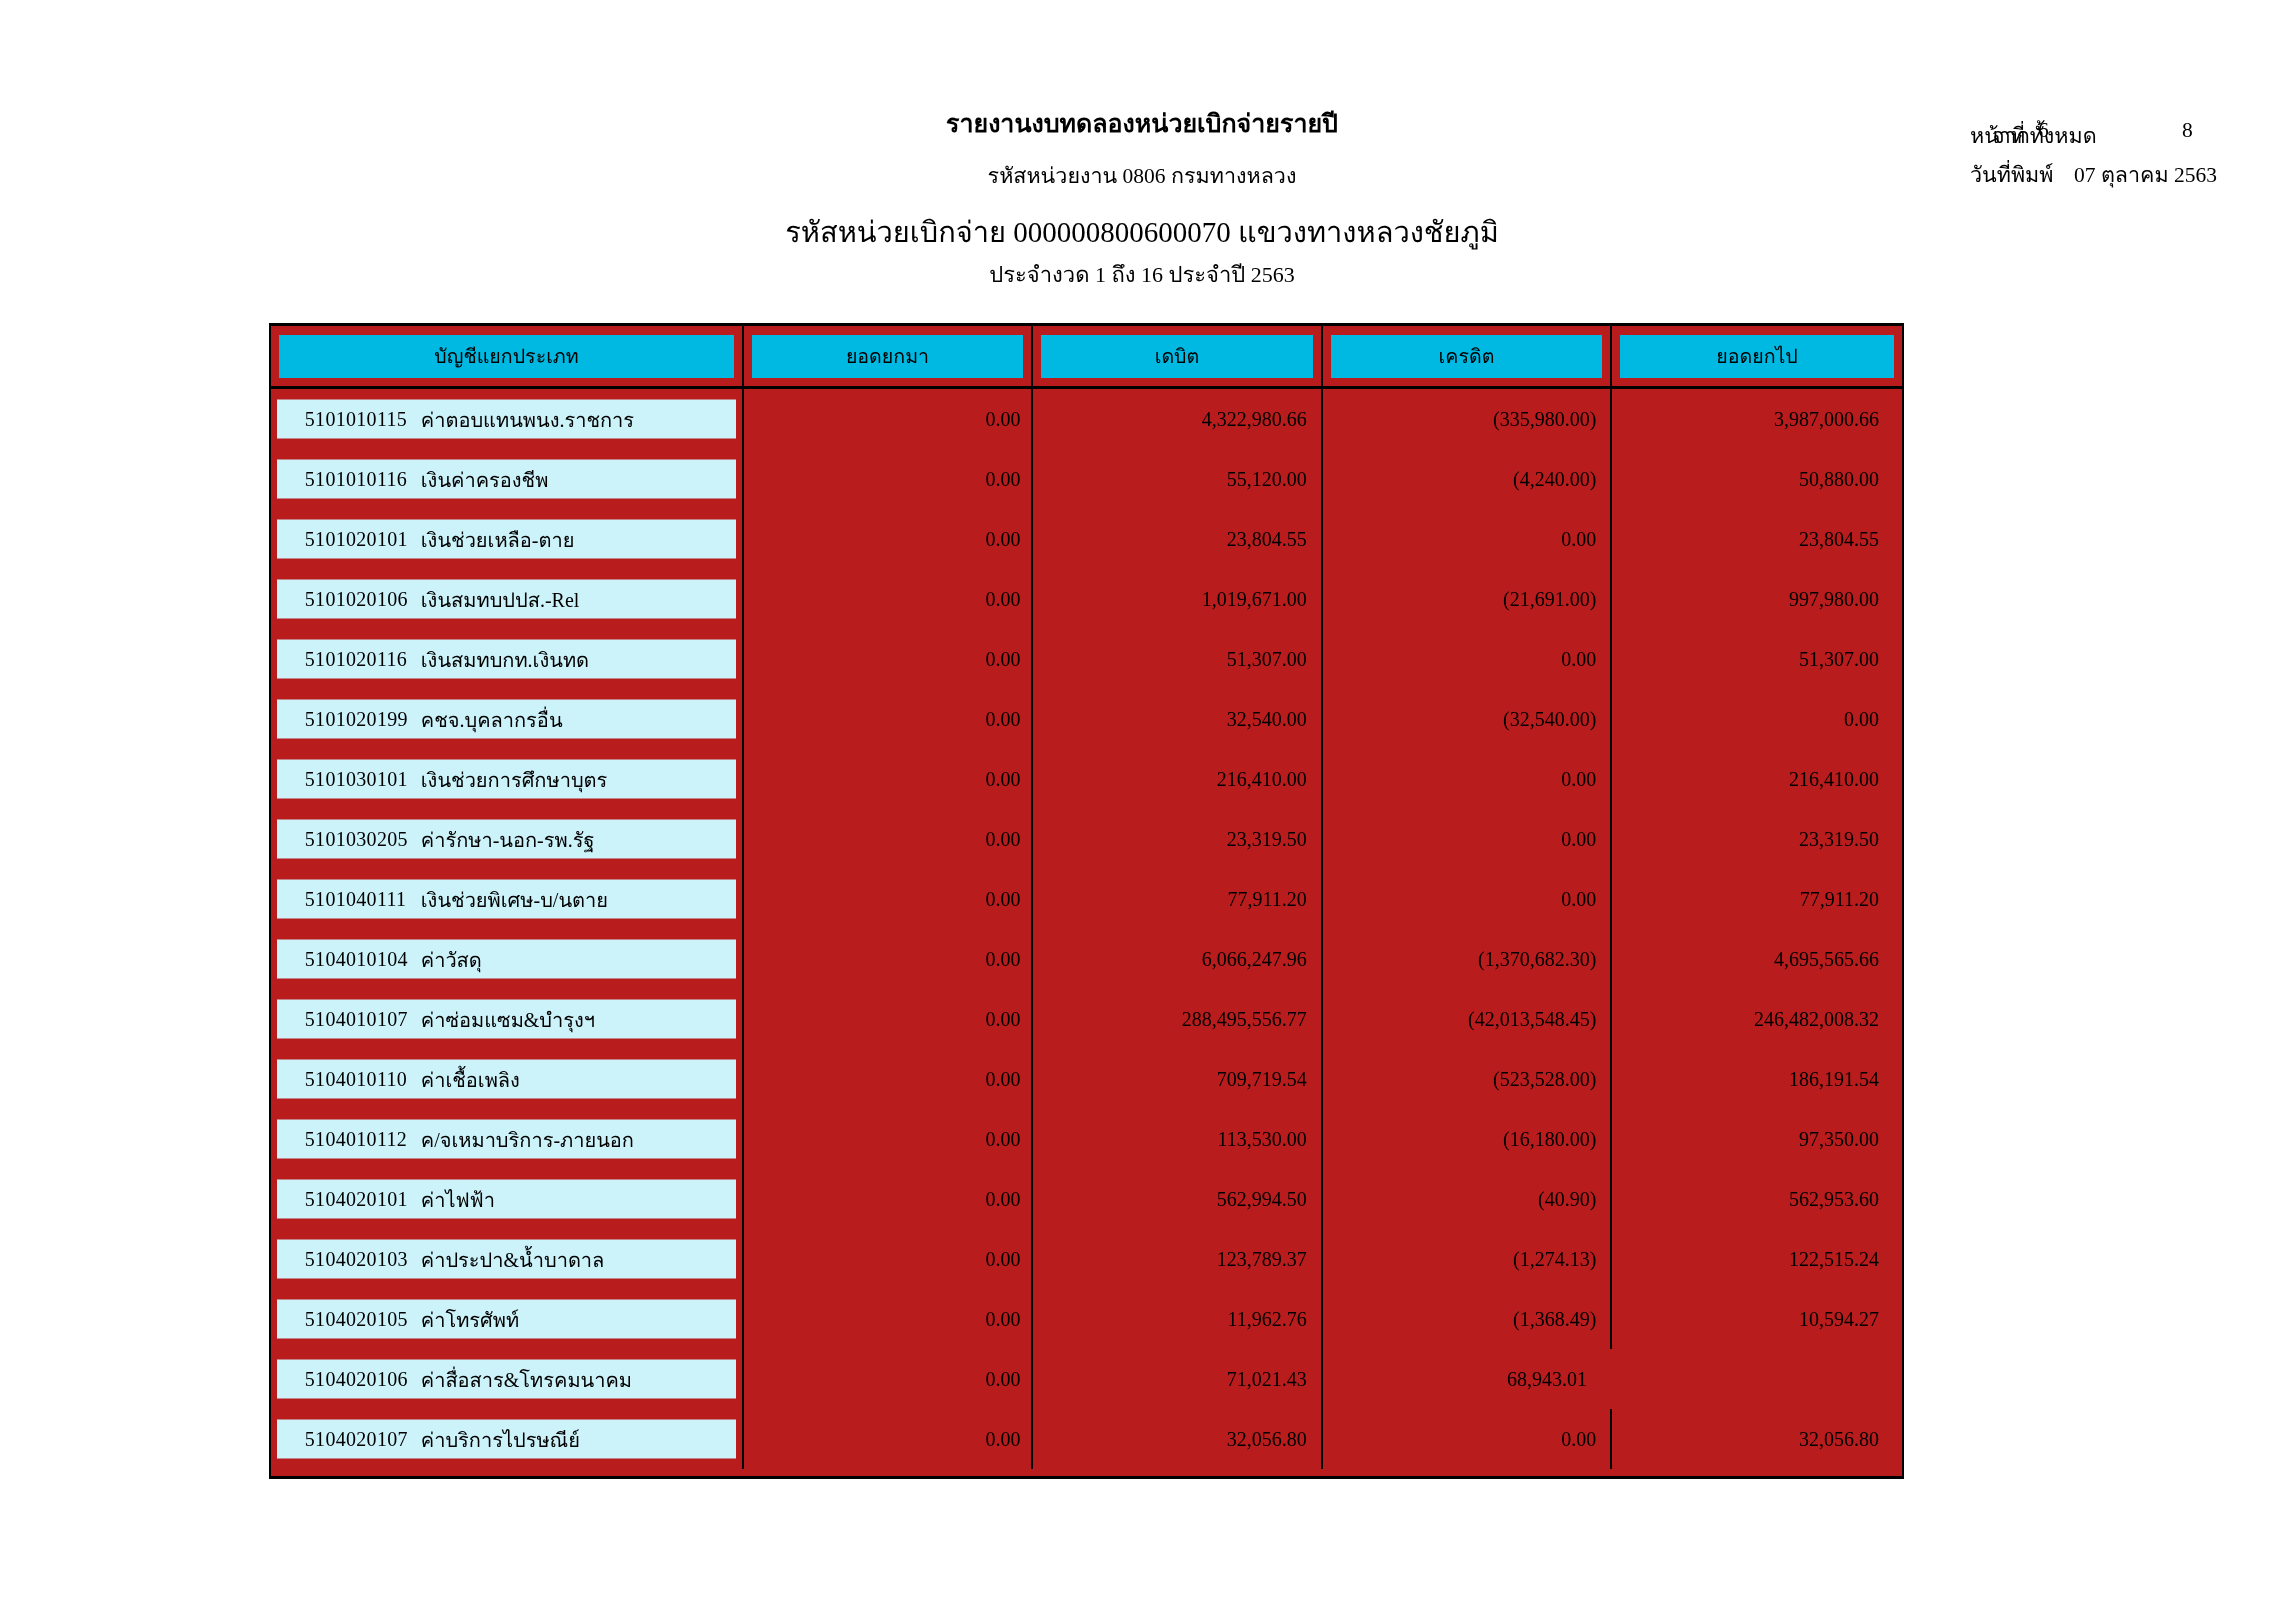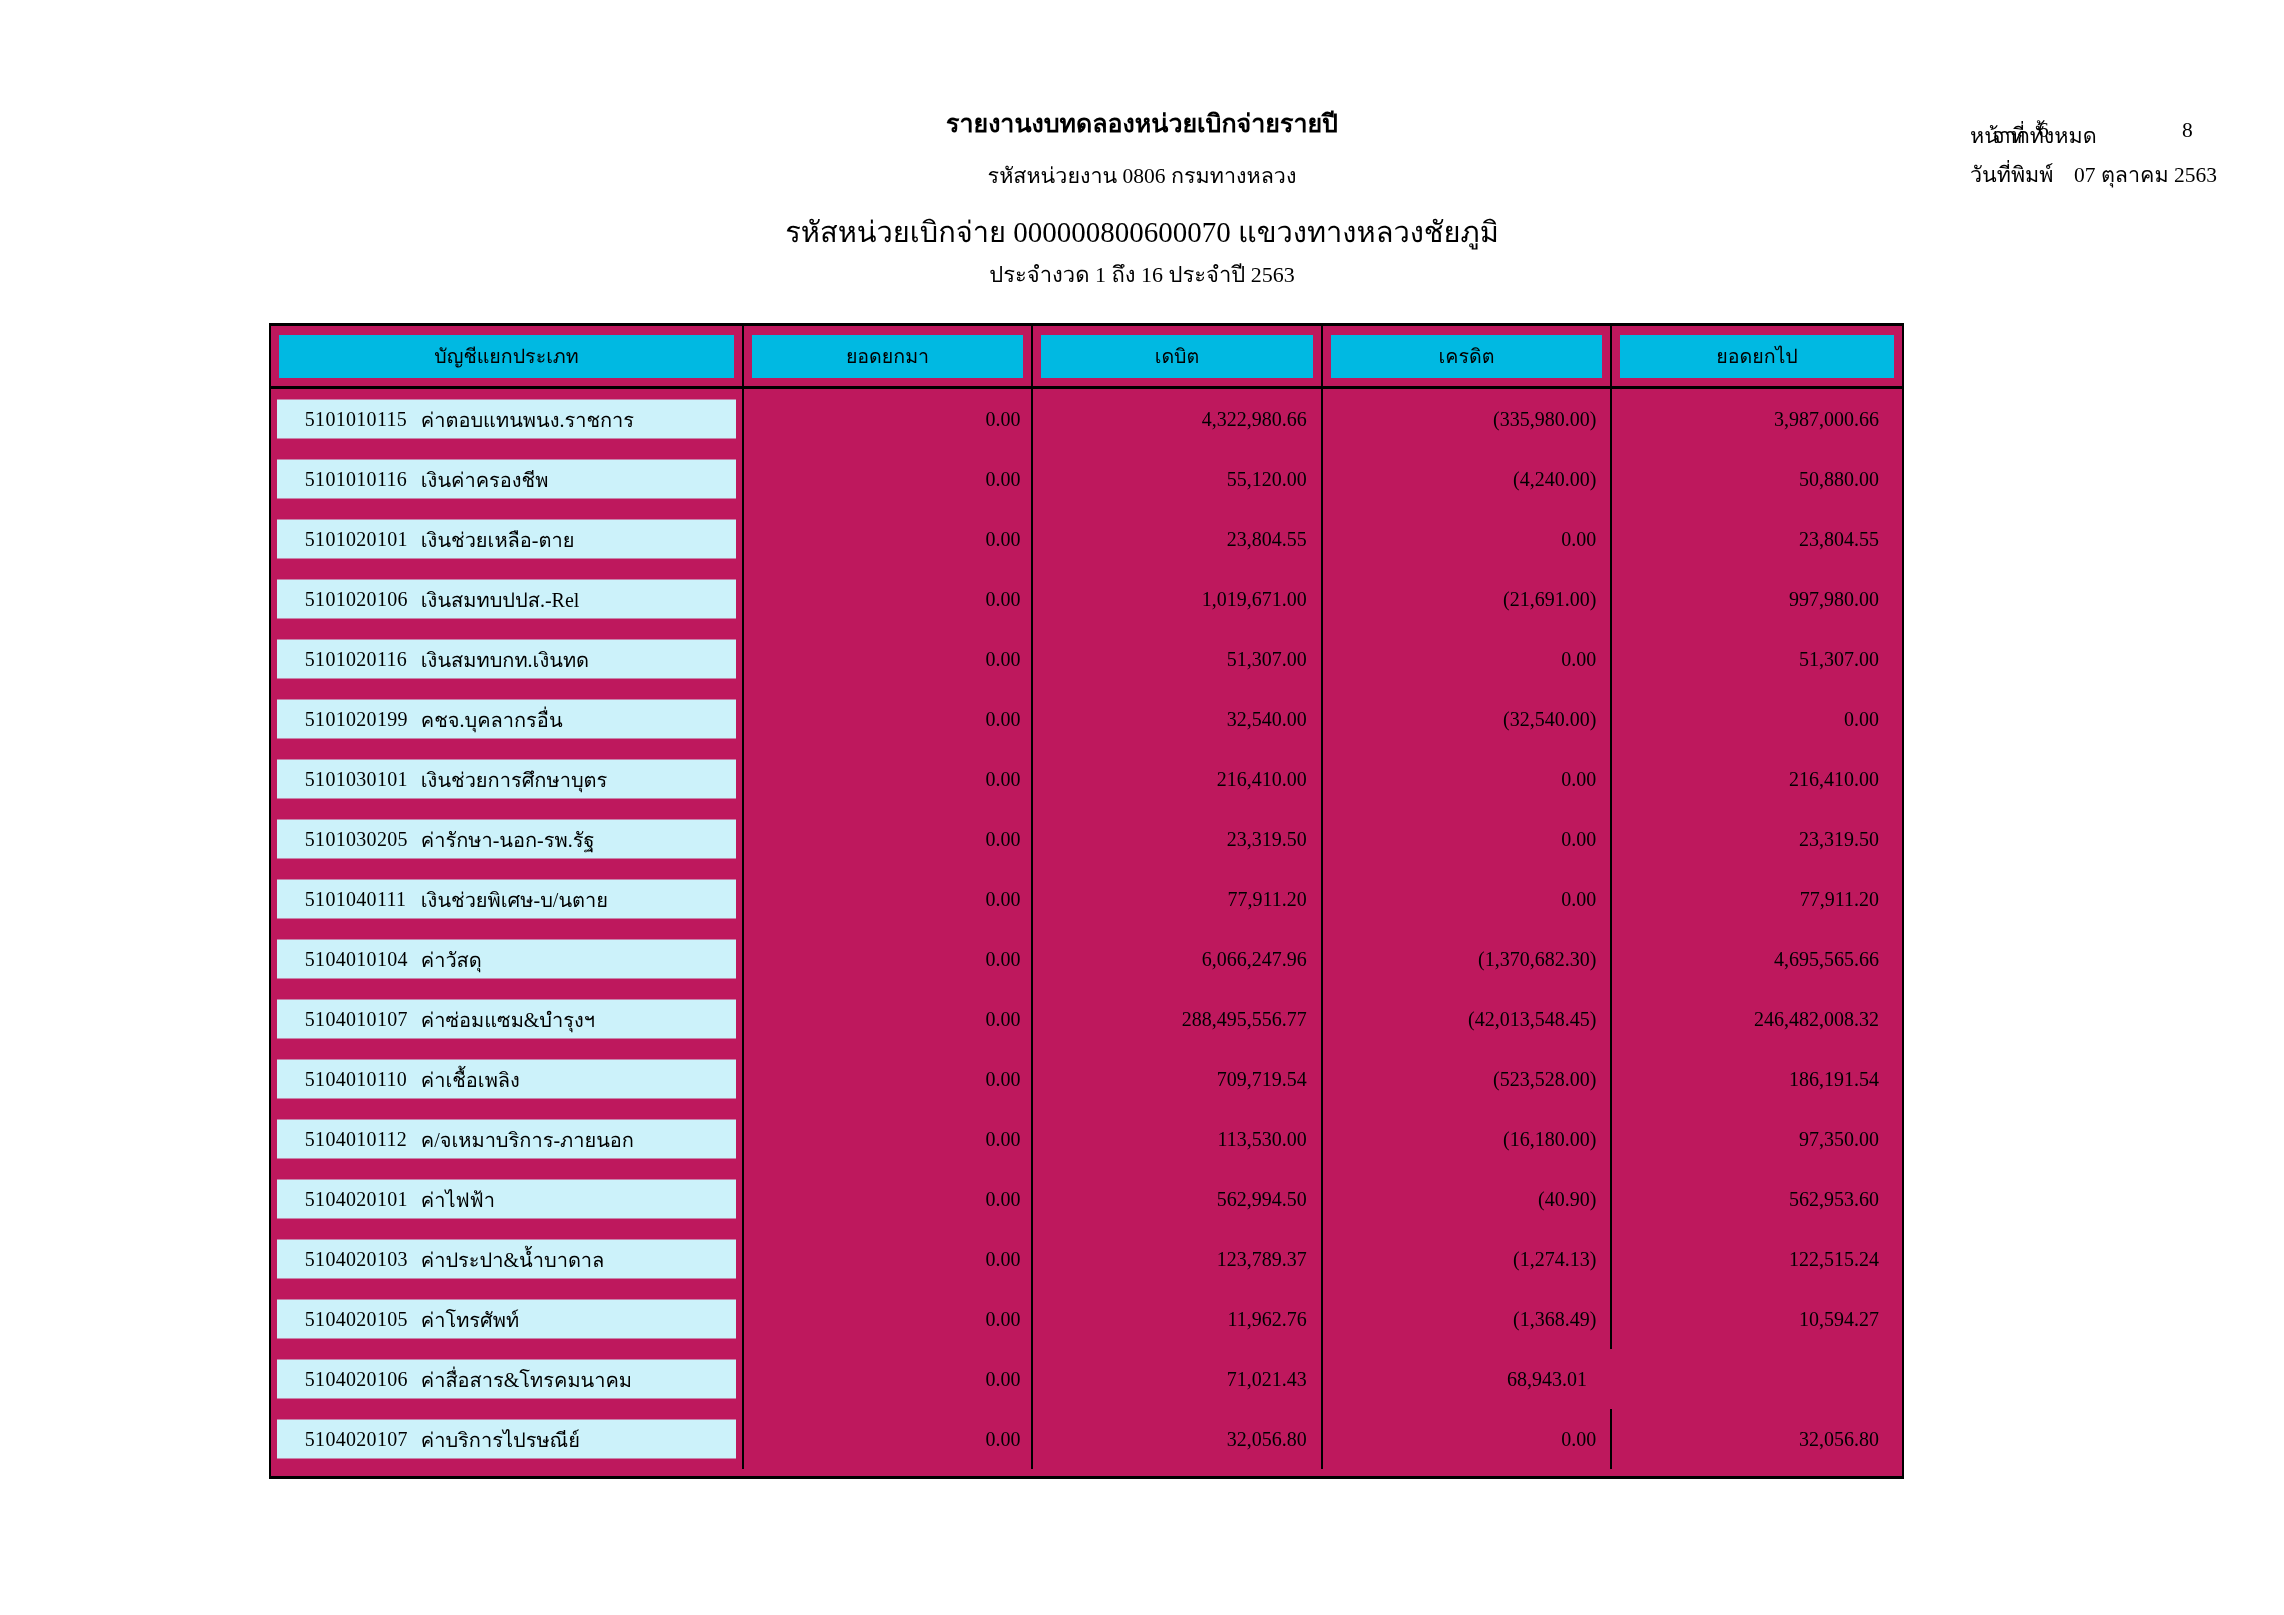--- a/index.html
+++ b/index.html
@@ -25,21 +25,21 @@
   .pi-date-label  { left:1970px; top:149px; }
   .pi-date-value  { left:2074px; top:149px; }
 
   .trial-table {
     position:absolute; left:269px; top:323px;
     width:1635px; height:1156px;
     box-sizing:border-box;
     border:2px solid var(--border);
     border-top-width:3.3px;
     border-bottom-width:3.9px;
-    background:#be185d;
+    background:#b91c1c;
   }
   .thead, .trow {
     display:grid;
     grid-template-columns:471px 289px 290px 289px 292px;
   }
   .thead { height:60px; border-bottom:3.3px solid var(--border); }
   .cell { position:relative; box-sizing:border-box; }
   .cell.vline { border-left:2px solid var(--border); }
   .hbox {
     position:absolute; left:7.8px; right:7.8px; top:8.5px; bottom:8.5px;

